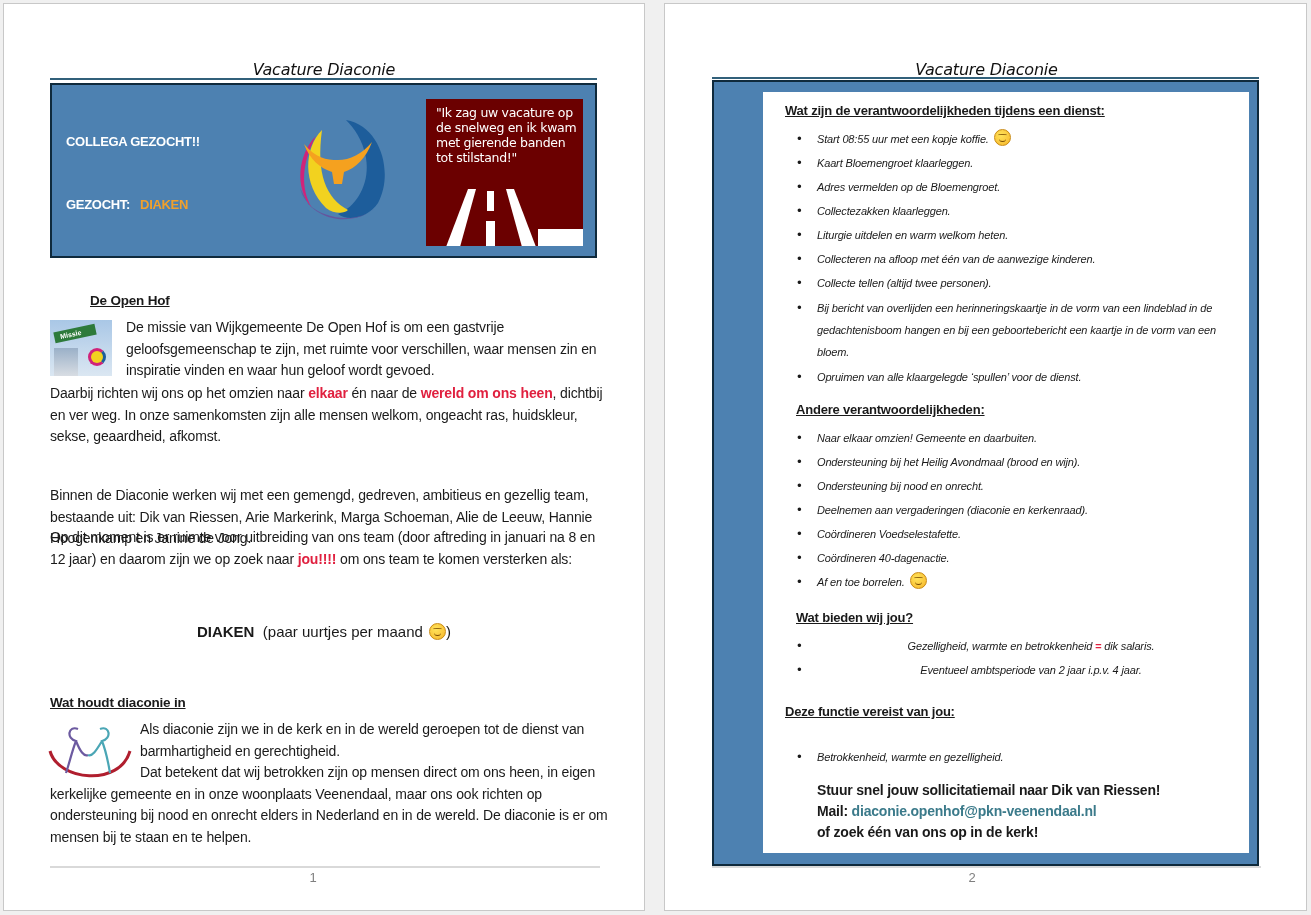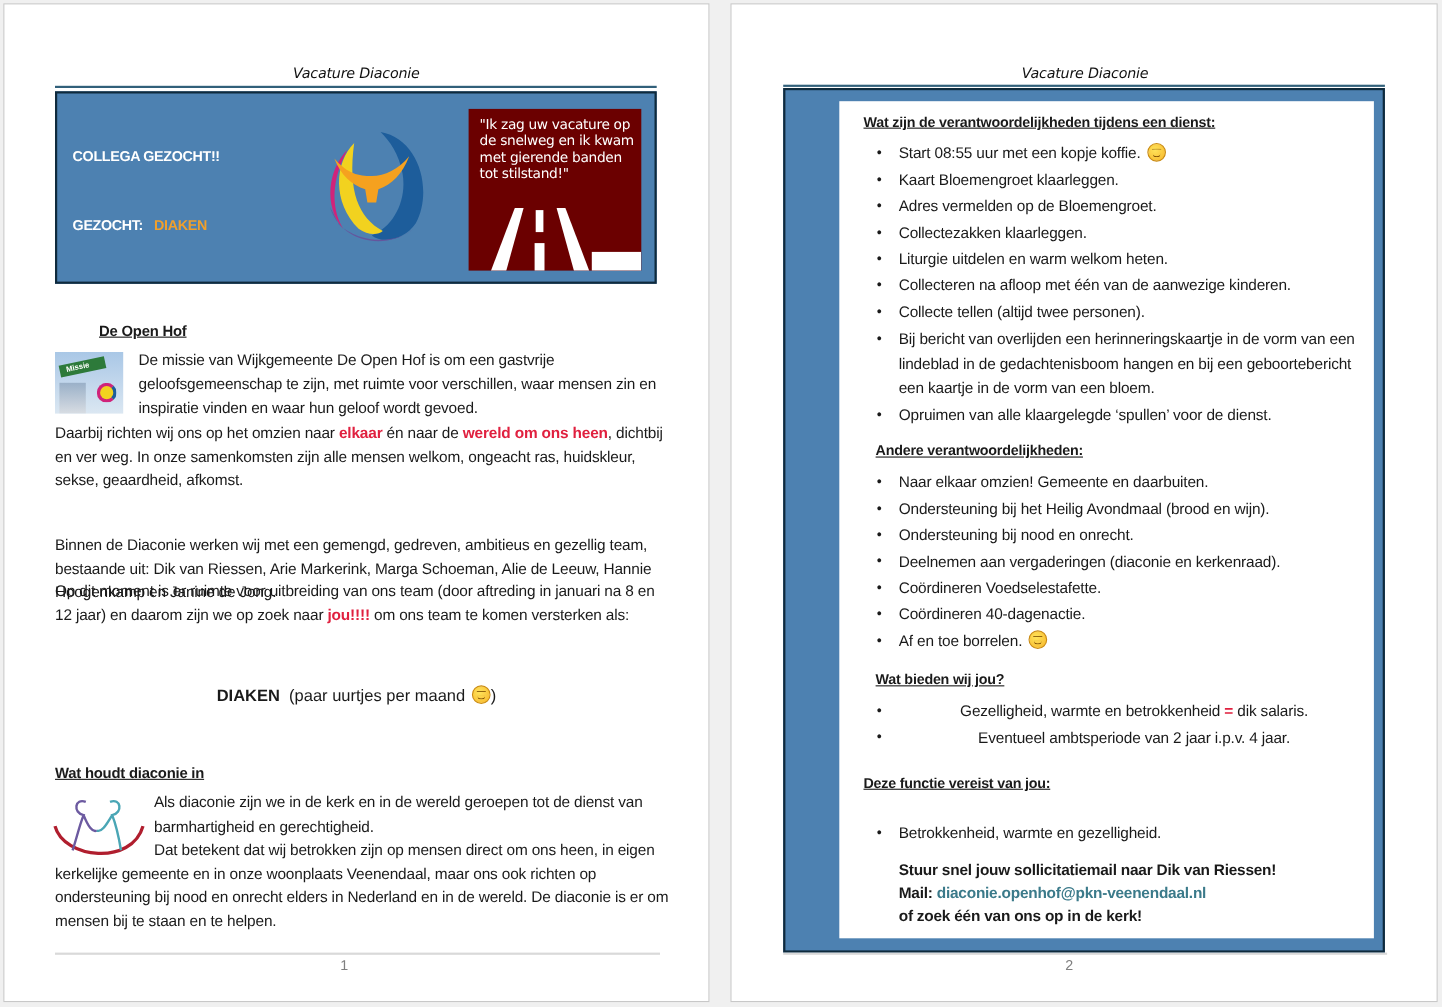--- a/index.html
+++ b/index.html
@@ -3,21 +3,21 @@
 <meta charset="utf-8">
 <style>
   * { box-sizing: border-box; margin: 0; padding: 0; }
   html, body { width: 1311px; height: 915px; overflow: hidden; }
   body { background: #f0f0f0; font-family: "Liberation Sans", sans-serif; color: #1a1a1a; position: relative; }
 
   .page { position: absolute; background: #fff; border: 1px solid #c8c8c8; }
   #page1 { left: 3px; top: 3px; width: 642px; height: 908px; }
   #page2 { left: 664px; top: 3px; width: 643px; height: 908px; }
 
-  .header-title { position: absolute; top: 56px; font-family: "DejaVu Sans", sans-serif; font-style: italic; font-size: 13px; color: #111; text-align: center; letter-spacing: -0.2px; }
+  .header-title { position: absolute; top: 56px; font-family: "DejaVu Sans", sans-serif; font-style: italic; font-size: 16px; color: #111; text-align: center; letter-spacing: -0.2px; }
   .header-line { position: absolute; height: 2px; background: #31607a; }
   .footer-line { position: absolute; height: 2px; background: #d9d9d9; }
   .page-num { position: absolute; top: 866px; font-size: 13px; color: #7f7f7f; text-align: center; width: 20px; }
 
   
   .banner { position: absolute; left: 46px; top: 79px; width: 547px; height: 175px; background: #4d81b1; border: 2px solid #0f2a3c; }
   .banner-text { position: absolute; left: 14px; color: #fff; font-weight: bold; font-size: 13px; font-family: "Liberation Sans", sans-serif; letter-spacing: -0.3px; }
   .banner-orange { color: #f0a02c; margin-left: 10px; }
   .logo { position: absolute; left: 234px; top: 33px; width: 104px; height: 110px; }
   .road-img { position: absolute; left: 374px; top: 14px; width: 157px; height: 147px; background: #6b0000; overflow: hidden; }
@@ -28,21 +28,21 @@
   .red { color: #e0203f; font-weight: bold; }
   .abs { position: absolute; }
 
   .missie-img { position: absolute; left: 46px; top: 316px; width: 62px; height: 56px; background: linear-gradient(#a9c7e6, #dbe7f2); overflow: hidden; }
   .diaconie-logo { position: absolute; left: 44px; top: 717px; width: 84px; height: 62px; }
 
   
   .outer-box { position: absolute; left: 47px; top: 76px; width: 547px; height: 786px; background: #4d81b1; border: 2px solid #0f2a3c; }
   .inner-panel { position: absolute; left: 49px; top: 10px; width: 486px; height: 761px; background: #fff; }
   .p2-heading { position: absolute; font-weight: bold; font-size: 13px; text-decoration: underline; letter-spacing: -0.2px; }
-  ul.bullets { position: absolute; list-style: none; font-size: 14px; line-height: 24px; letter-spacing: -0.15px; }
+  ul.bullets { position: absolute; list-style: none; font-size: 11px; line-height: 24px; letter-spacing: -0.15px; font-style: italic; }
   ul.bullets li { position: relative; padding-left: 32px; }
   ul.bullets li::before { content: "•"; position: absolute; left: 12px; top: 0; font-size: 13px; }
   ul.bullets li.multi { line-height: 22px; margin: 2px 0 2px 0; }
   .emoji { display: inline-block; width: 17px; height: 17px; border-radius: 50%; background: radial-gradient(circle at 40% 35%, #ffe35a, #f6b52a); border: 1px solid #c98a12; vertical-align: -3px; position: relative; margin-left: 2px; }
   .emoji::after { content: ""; position: absolute; left: 4px; top: 8px; width: 7px; height: 3px; border-bottom: 1.5px solid #7a4a00; border-radius: 0 0 6px 6px; }
   .emoji::before { content: ""; position: absolute; left: 3px; top: 4px; width: 9px; height: 2px; border-top: 1.5px solid #7a4a00; border-radius: 40%; opacity: .8; }
   .contact { position: absolute; left: 105px; font-weight: bold; font-size: 14px; line-height: 21px; letter-spacing: -0.2px; }
   .mail-link { color: #3b7a8a; }
 </style>
 </head>

